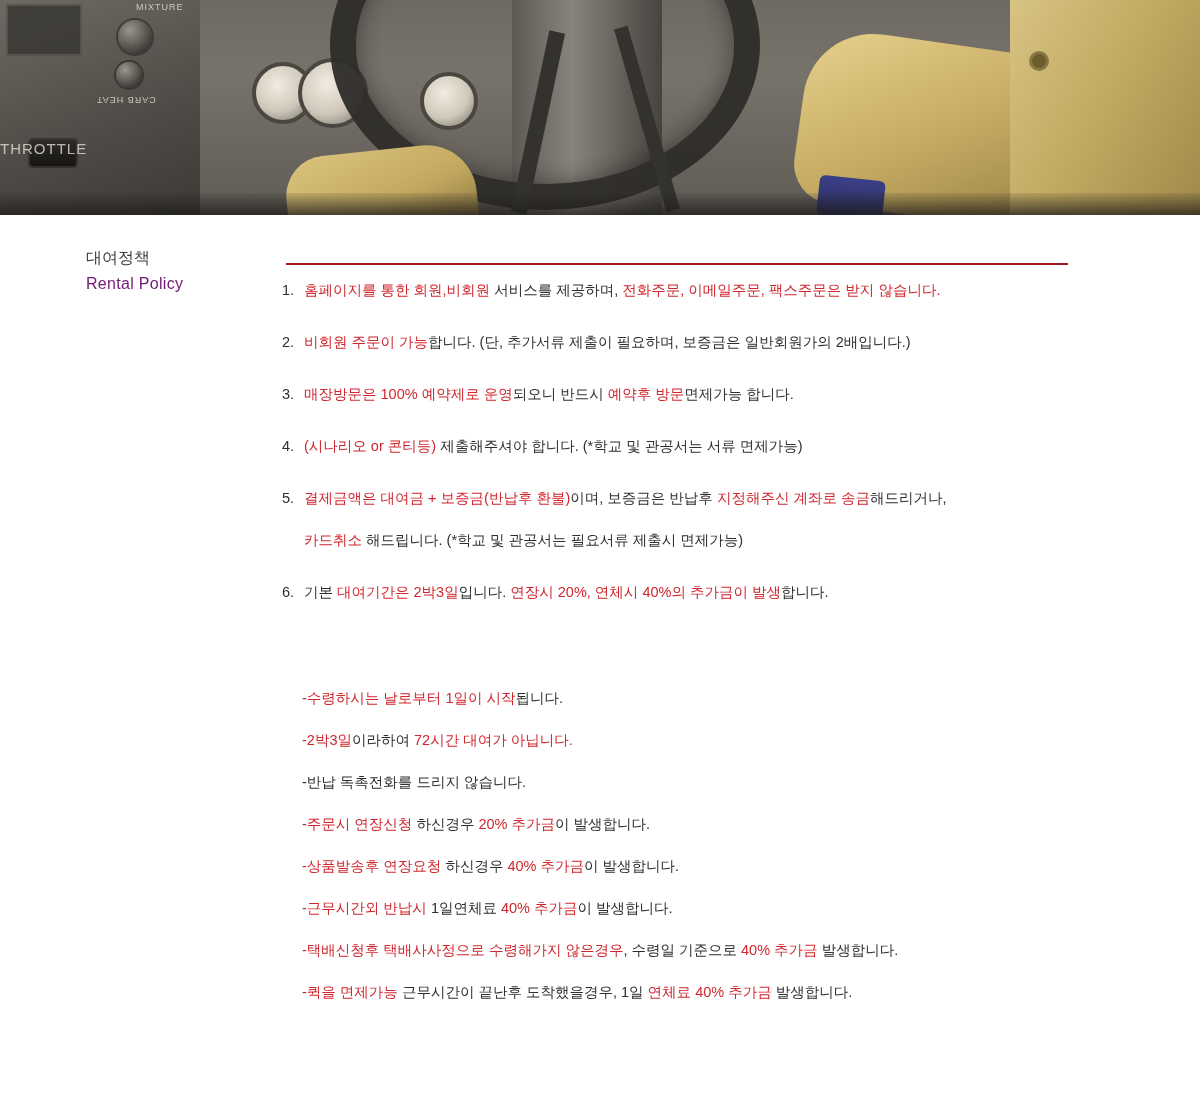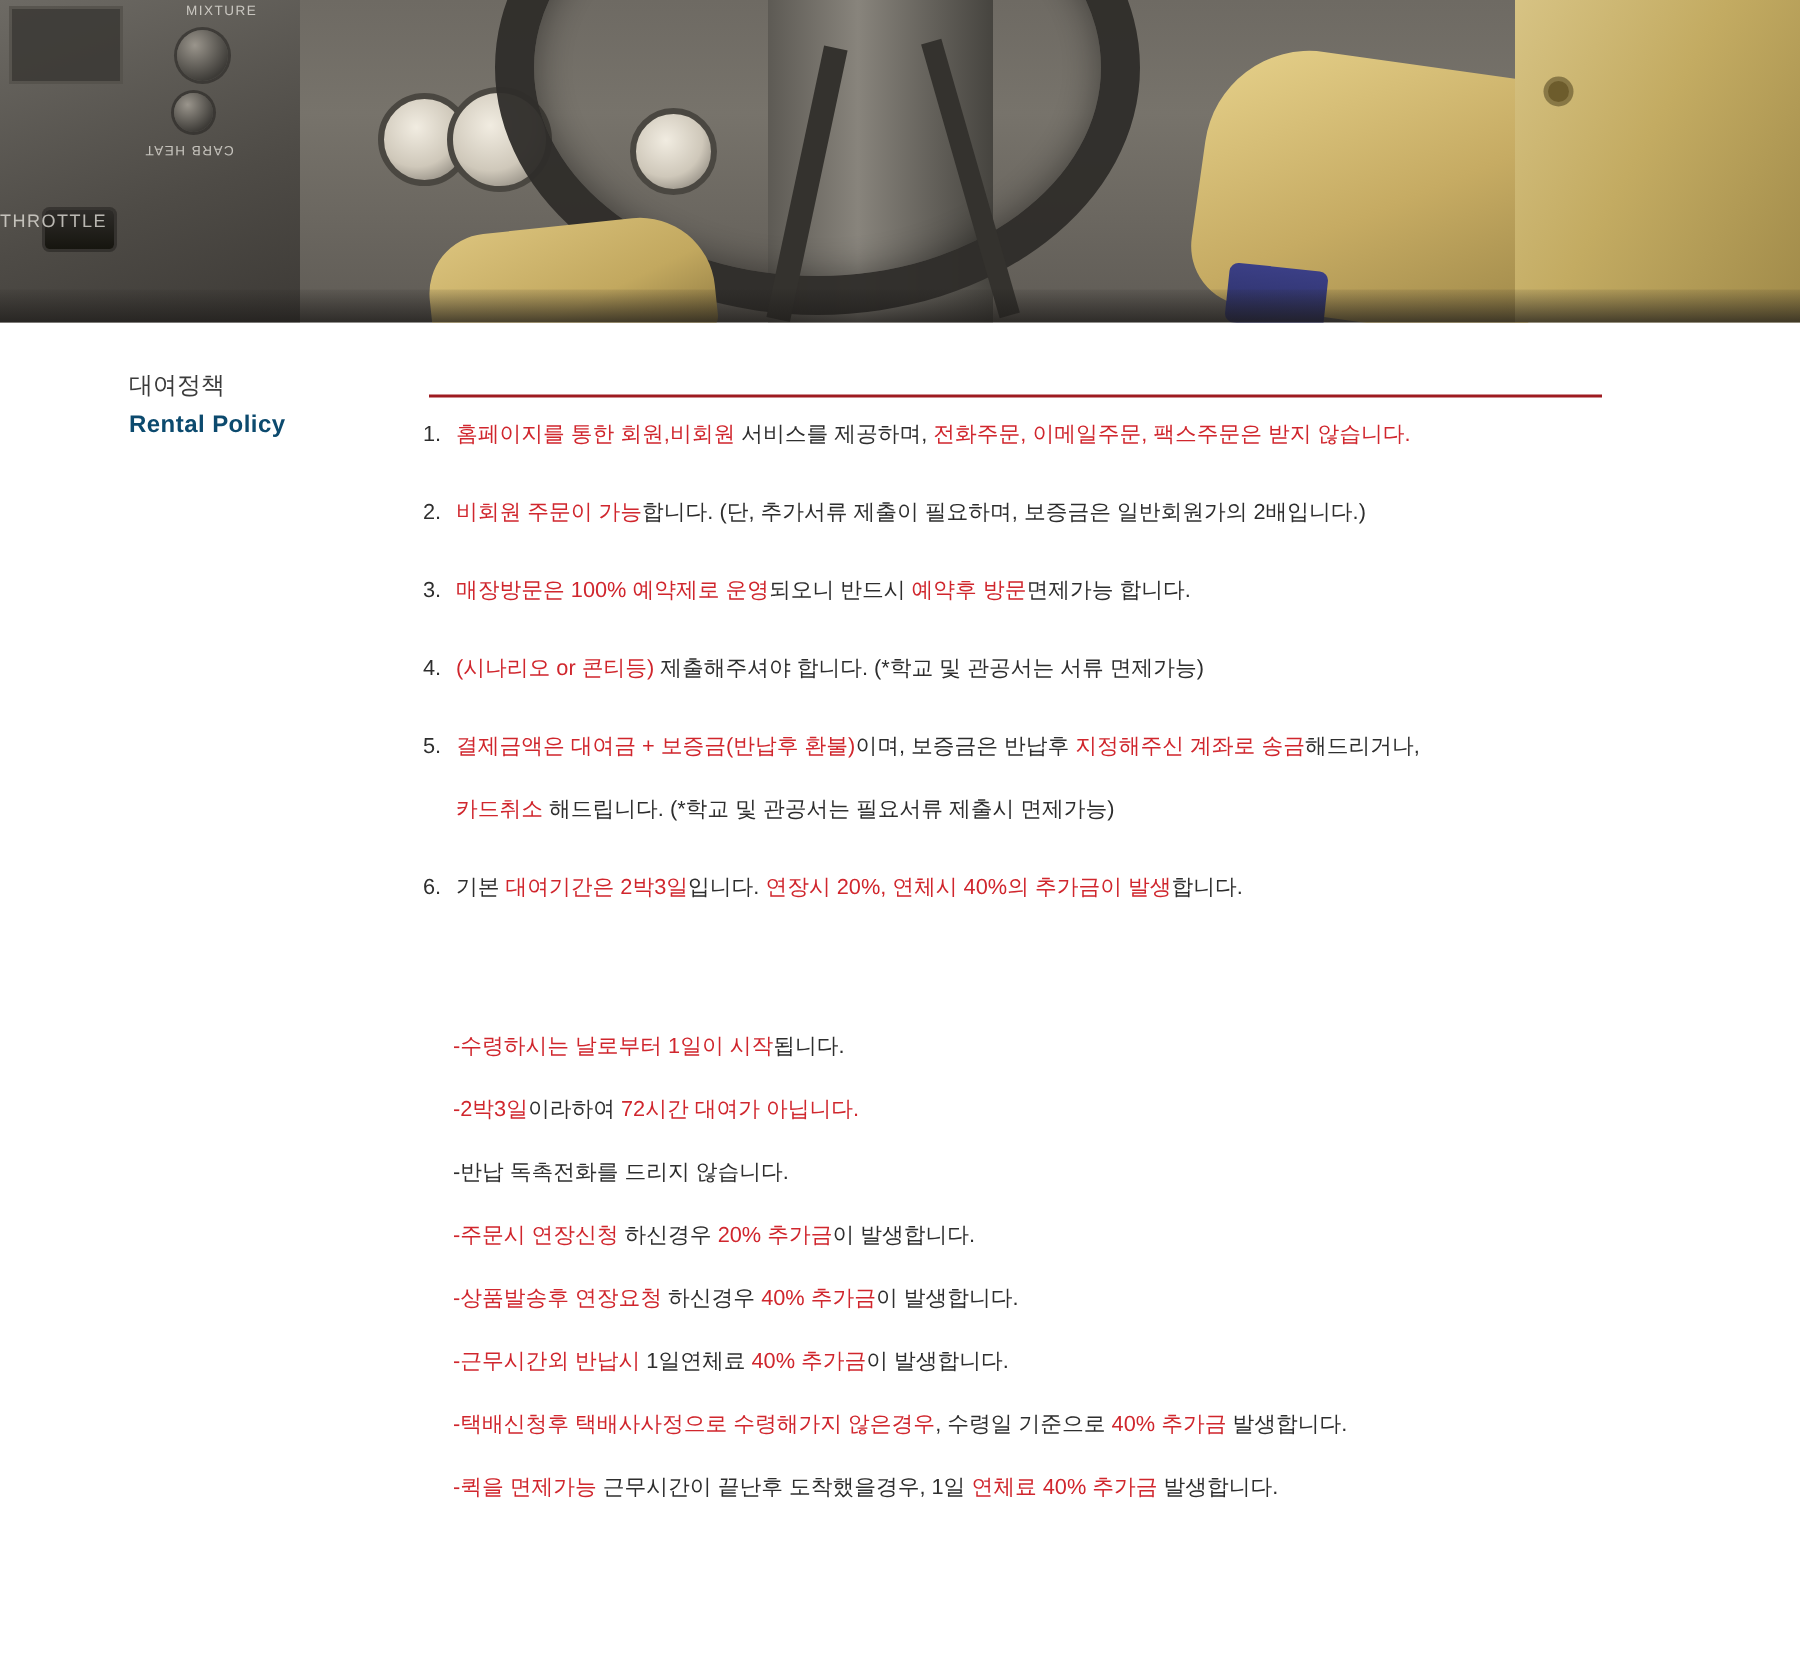--- a/index.html
+++ b/index.html
@@ -129,26 +129,26 @@
   }
   .hero-dark-bottom {
     position: absolute;
     left: 0; bottom: 0;
     width: 1200px; height: 22px;
     background: linear-gradient(180deg, rgba(40,38,35,.1), rgba(30,28,26,.75));
   }
   .hero-text {
     position: absolute;
     color: rgba(235,232,225,.75);
-    font-size: 12px;
+    font-size: 15px;
     letter-spacing: 1px;
     font-family: "Liberation Sans", sans-serif;
   }
   .ht1 { left: 0px; top: 140px; }
-  .ht2 { left: 124px; top: 2px; font-size: 9px; }
+  .ht2 { left: 136px; top: 2px; font-size: 9px; }
   .ht3 { left: 96px; top: 95px; font-size: 9px; transform: rotate(180deg); }
 
   
   .content {
     position: absolute;
     top: 215px; left: 0;
     width: 1200px;
   }
   .title-block {
     position: absolute;
@@ -157,24 +157,23 @@
     width: 180px;
   }
   .title-ko {
     font-size: 16px;
     color: #3b3b3b;
     letter-spacing: 0px;
     line-height: 26px;
   }
   .title-en {
     font-size: 16px;
-    color: #0c4a6e;
+    color: #701a75;
     letter-spacing: .3px;
     line-height: 26px;
-    font-weight: bold;
   }
   .rule {
     position: absolute;
     left: 286px;
     top: 48px;
     width: 782px;
     height: 2px;
     background: #9e1b20;
   }
 

